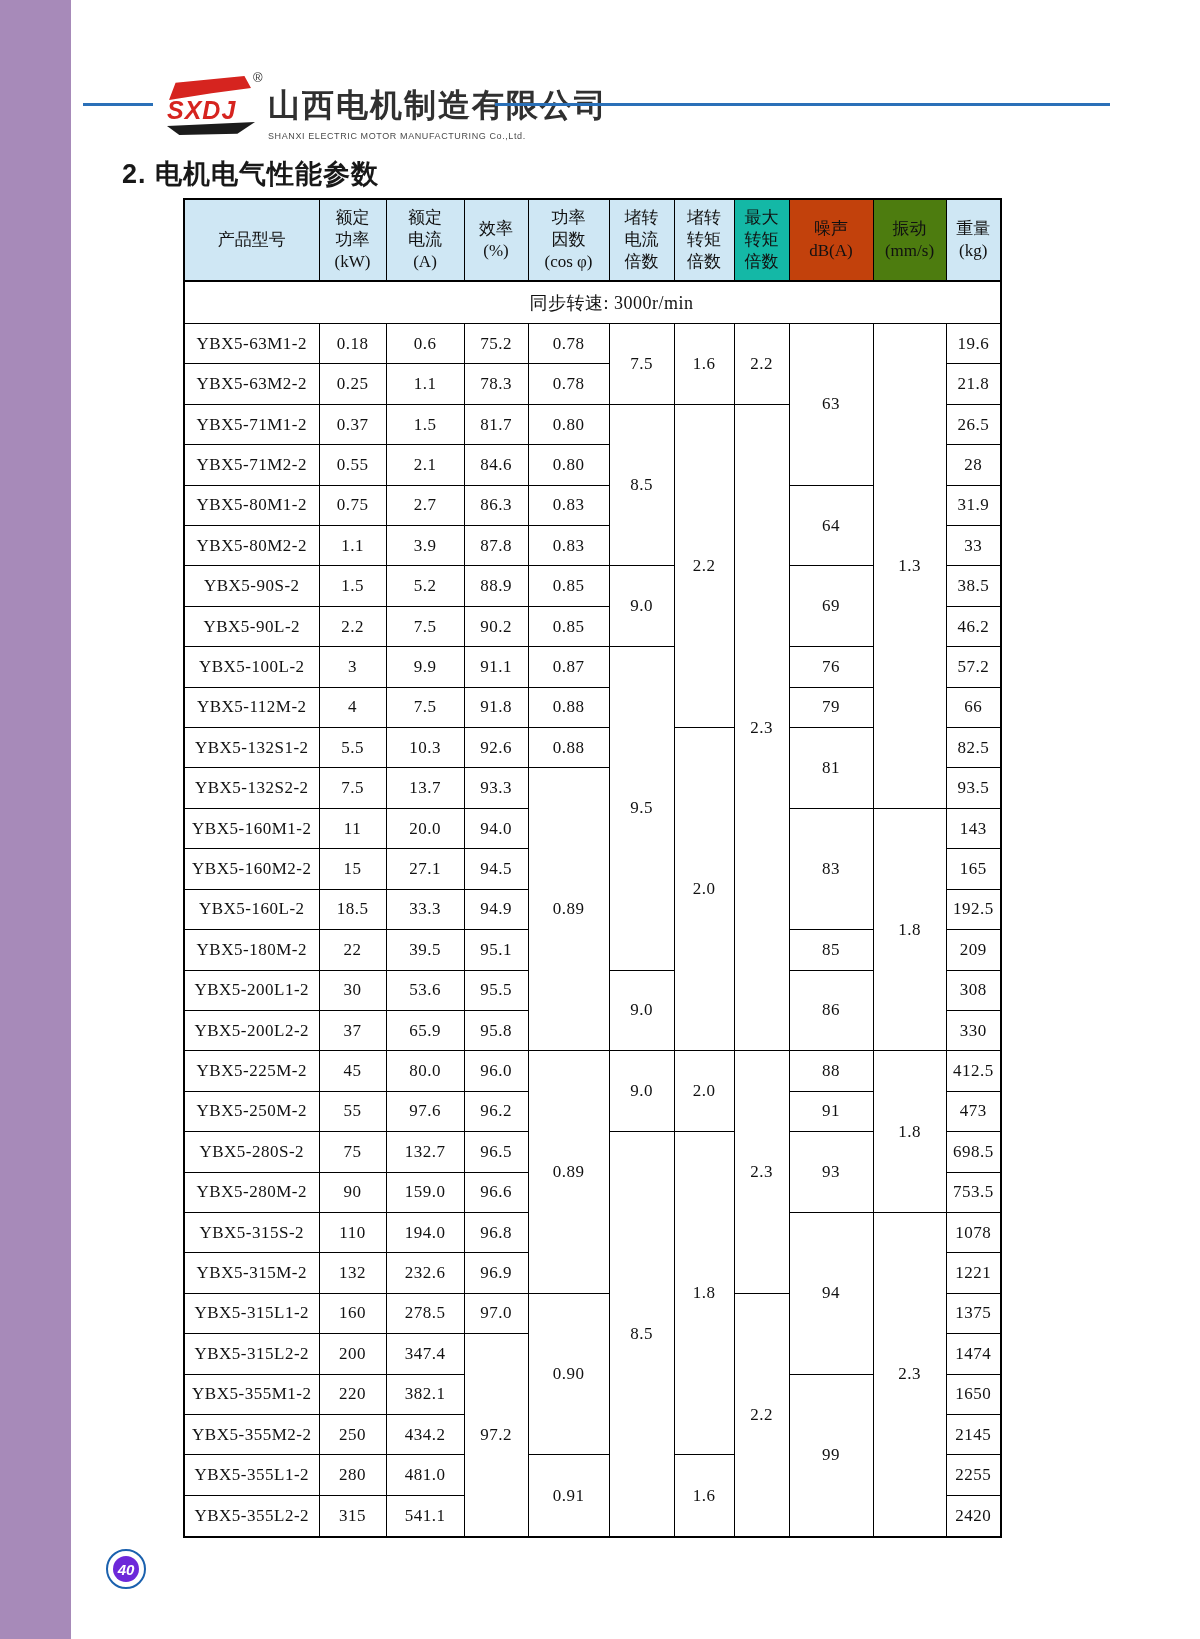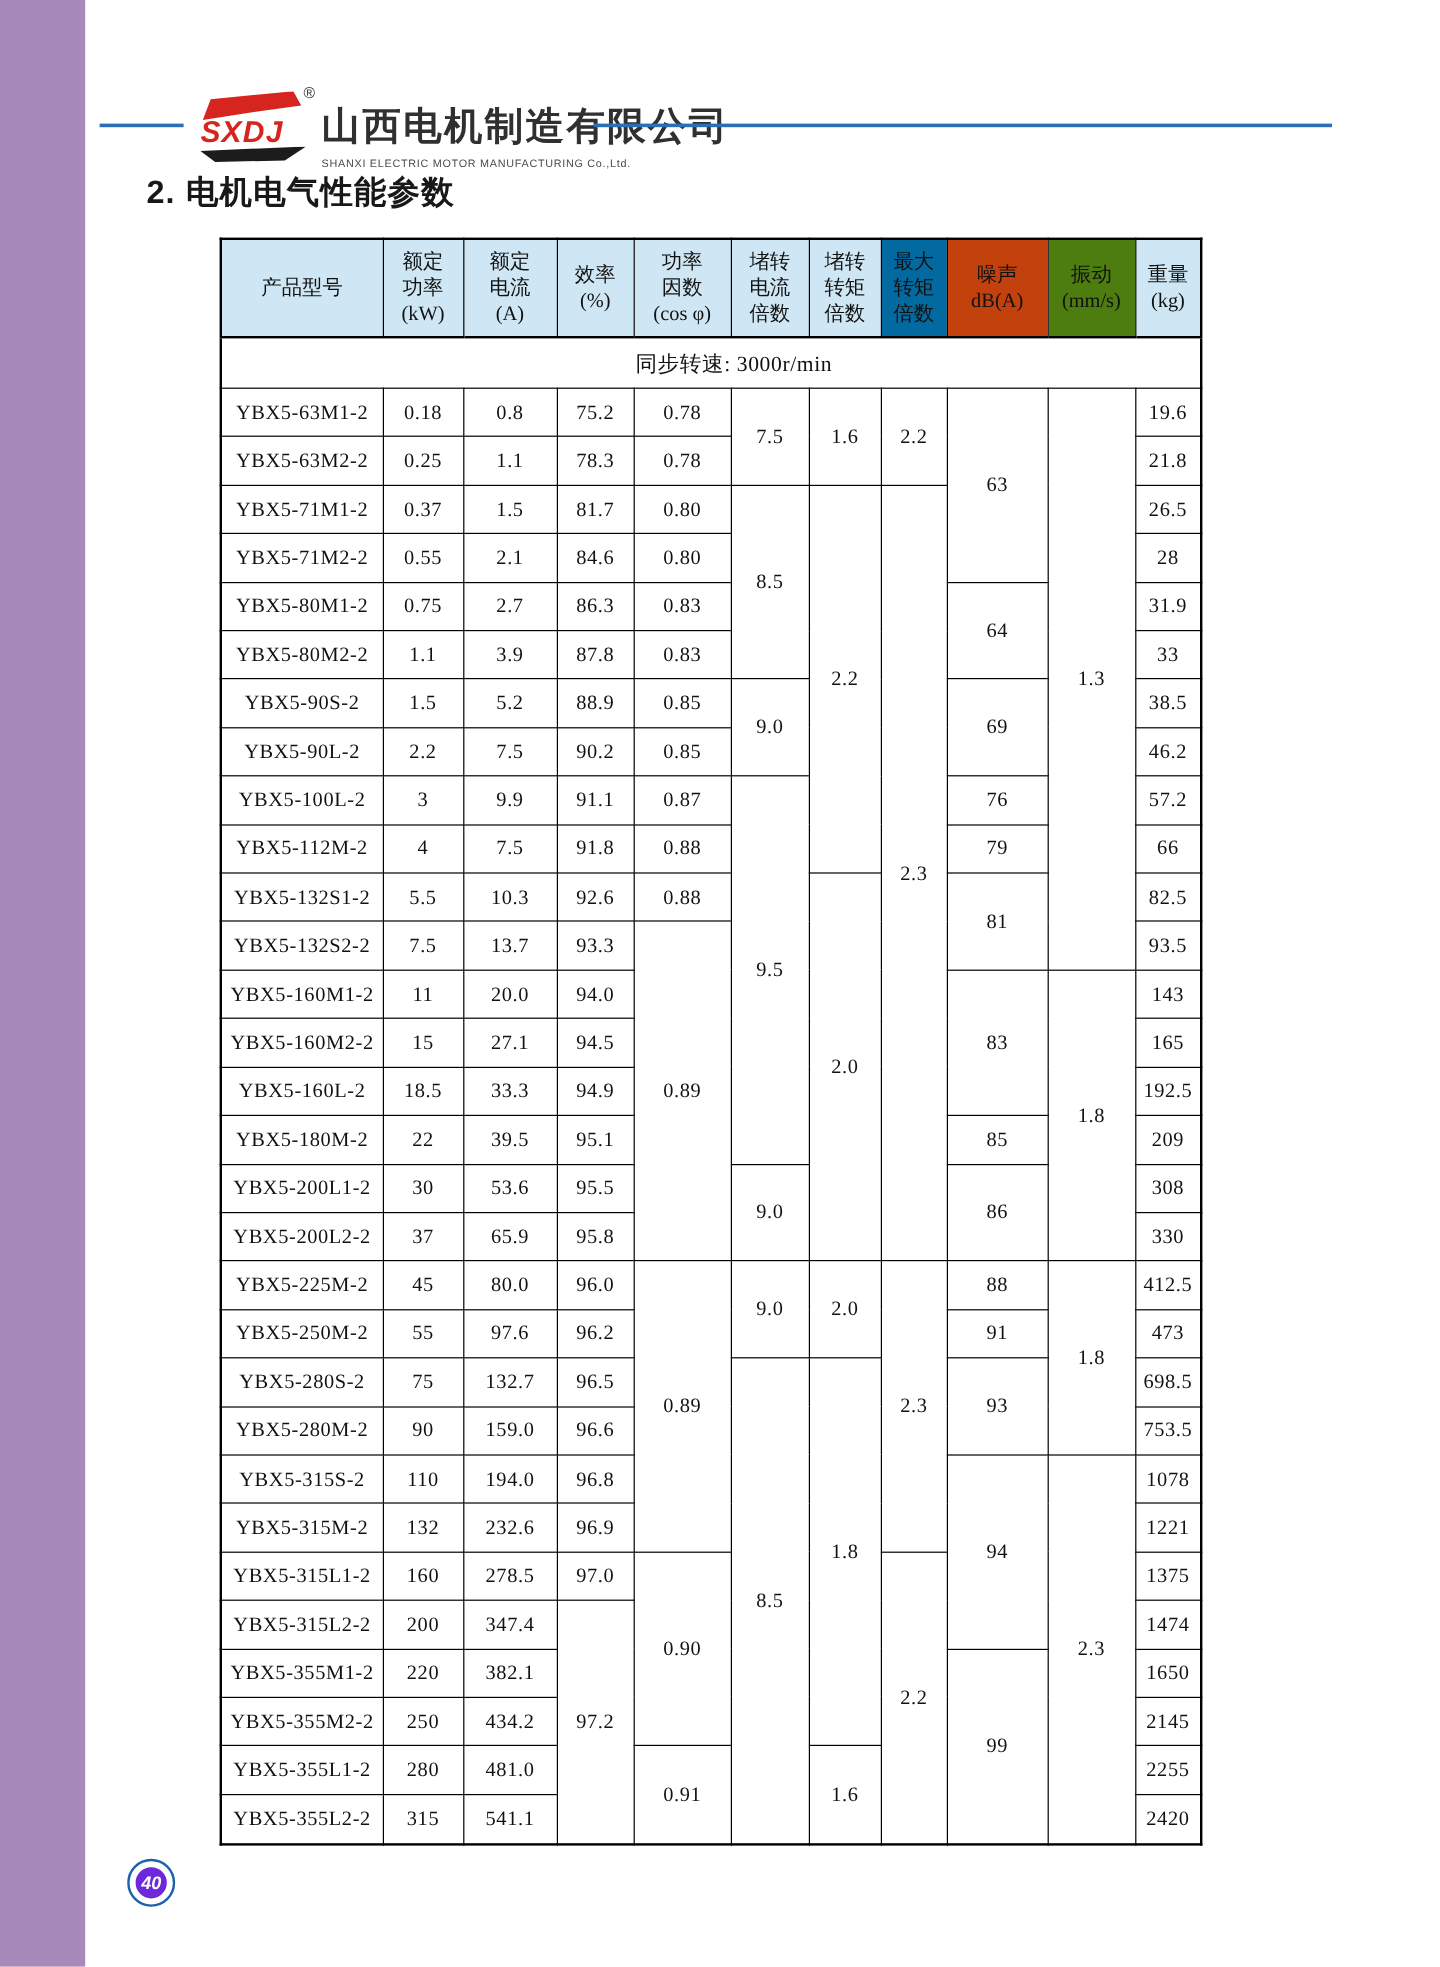--- a/index.html
+++ b/index.html
@@ -20,21 +20,21 @@
     font-weight:bold;font-style:italic;font-size:25px;letter-spacing:1px;color:#d6241f;}
   .logo .swoosh{position:absolute;left:2px;top:50px;width:88px;height:13px;background:#1c1c1c;
     clip-path:polygon(0 30%,100% 0,80% 90%,14% 100%);}
   .logo .reg{position:absolute;left:88px;top:-2px;font-size:13px;color:#333;
     font-family:"Liberation Sans",sans-serif;}
   .company{position:absolute;left:268px;top:84px;width:320px;}
   .company .cn{font-size:32px;letter-spacing:2px;color:#303030;font-weight:600;
     font-family:"Liberation Sans",sans-serif;white-space:nowrap;}
   .company .en{font-size:9px;letter-spacing:0.6px;color:#4a4a4a;margin-top:3px;
     font-family:"Liberation Sans",sans-serif;white-space:nowrap;}
-  .section-title{position:absolute;left:122px;top:142px;margin:0;font-size:27px;
+  .section-title{position:absolute;left:122px;top:156px;margin:0;font-size:27px;
     font-weight:bold;color:#181818;font-family:"Liberation Sans",sans-serif;letter-spacing:1px;}
   
   table.params{
     position:absolute;left:183px;top:198px;width:817px;height:1340px;
     border-collapse:collapse;table-layout:fixed;
     font-family:"Liberation Serif","DejaVu Serif",serif;
   }
   table.params th,table.params td{
     border:1px solid #000;text-align:center;vertical-align:middle;
     padding:0;font-size:17px;font-weight:normal;overflow:hidden;
@@ -103,39 +103,39 @@
 (%)</th>
         <th style="background: rgb(207, 231, 244);">功率
 因数
 (cos φ)</th>
         <th style="background: rgb(207, 231, 244);">堵转
 电流
 倍数</th>
         <th style="background: rgb(207, 231, 244);">堵转
 转矩
 倍数</th>
-        <th style="background: #0369a1; text-align: center;">最大
+        <th style="background: #14b8a6; text-align: center;">最大
 转矩
 倍数</th>
         <th style="background: #c2410c;">噪声
 dB(A)</th>
         <th style="background: #4d7c0f;">振动
 (mm/s)</th>
         <th style="background: rgb(207, 231, 244);">重量
 (kg)</th>
       </tr>
     </thead>
   <tbody id="tbody">
       <tr class="subheader">
         <td colspan="11">同步转速: 3000r/min</td>
       </tr>
       <tr>
         <td class="model">YBX5-63M1-2</td>
         <td>0.18</td>
-        <td>0.8</td>
+        <td>0.6</td>
         <td>75.2</td>
         <td>0.78</td>
         <td rowspan="2">7.5</td>
         <td rowspan="2">1.6</td>
         <td rowspan="2">2.2</td>
         <td rowspan="4">63</td>
         <td rowspan="12">1.3</td>
         <td>19.6</td>
       </tr>
       <tr>

